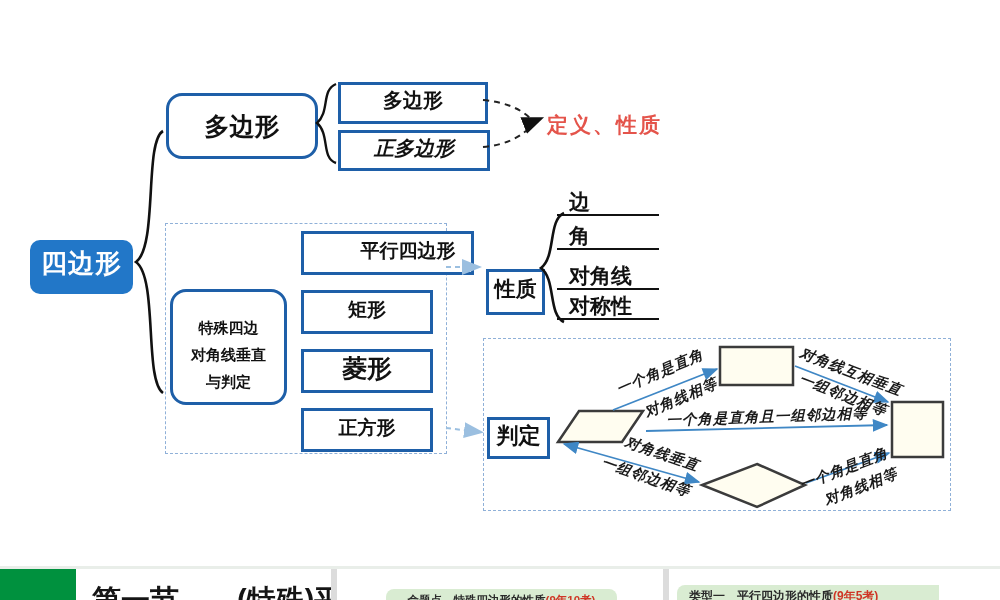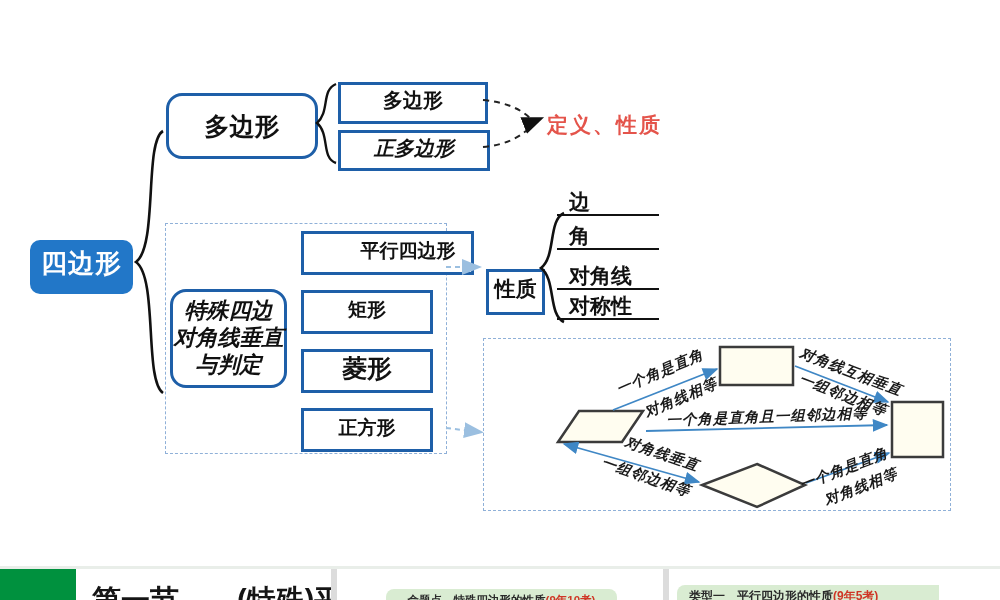--- a/index.html
+++ b/index.html
@@ -85,21 +85,21 @@
     <span>多边形</span>
   </div>
   <div class="blue-rect" style="left:338px;top:82px;width:144px;height:36px;font-size:20px;line-height:31px;">
     <span>多边形</span>
   </div>
   <div class="blue-rect" style="left:338px;top:130px;width:146px;height:35px;font-size:20px;line-height:30px;font-style:italic;">
     <span>正多边形</span>
   </div>
   <div class="red-label">定义、性质</div>
 
-  <div class="blue-round" style="left:170px;top:289px;width:111px;height:88px;font-size:22px;line-height:27px;padding-top:5px;font-family:'Liberation Sans','DejaVu Sans',sans-serif;font-style:italic;">
+  <div class="blue-round" style="left:170px;top:289px;width:111px;height:88px;font-size:15px;line-height:27px;padding-top:22px;font-family:'Liberation Sans','DejaVu Sans',sans-serif;">
     <span style="display:block;">特殊四边</span>
     <span style="display:block;">对角线垂直</span>
     <span style="display:block;">与判定</span>
   </div>
   <div class="blue-rect" style="left:301px;top:231px;width:126px;height:38px;font-size:19px;line-height:33px;padding-left:41px;">
     <span>平行四边形</span>
   </div>
   <div class="blue-rect" style="left:301px;top:290px;width:126px;height:38px;font-size:19px;line-height:33px;">
     <span>矩形</span>
   </div>
@@ -111,20 +111,23 @@
   </div>
 
   <div class="blue-rect" style="left:486px;top:248px;width:53px;height:40px;font-size:21px;line-height:35px;margin-top:21px;">
     <span>性质</span>
   </div>
   <div class="aspect" style="top:188px;">边</div>
   <div class="aspect" style="top:222px;">角</div>
   <div class="aspect" style="top:262px;">对角线</div>
   <div class="aspect" style="top:292px;">对称性</div>
 
+  <div class="blue-rect" style="left:487px;top:417px;width:57px;height:36px;font-size:22px;line-height:31px;">
+    <span>判定</span>
+  </div>
 
   <div class="edge-label" style="left:660px;top:372px;transform:translate(-50%,-50%) rotate(-23deg);">一个角是直角</div>
   <div class="edge-label" style="left:681px;top:398px;transform:translate(-50%,-50%) rotate(-23deg);">对角线相等</div>
   <div class="edge-label" style="left:851px;top:372px;transform:translate(-50%,-50%) rotate(21deg);">对角线互相垂直</div>
   <div class="edge-label" style="left:843px;top:395px;transform:translate(-50%,-50%) rotate(21deg);">一组邻边相等</div>
   <div class="edge-label" style="left:767px;top:417px;transform:translate(-50%,-50%) rotate(-2deg);">一个角是直角且一组邻边相等</div>
   <div class="edge-label" style="left:662px;top:454px;transform:translate(-50%,-50%) rotate(19deg);">对角线垂直</div>
   <div class="edge-label" style="left:646px;top:477px;transform:translate(-50%,-50%) rotate(19deg);">一组邻边相等</div>
   <div class="edge-label" style="left:844px;top:469px;transform:translate(-50%,-50%) rotate(-21deg);">一个角是直角</div>
   <div class="edge-label" style="left:861px;top:487px;transform:translate(-50%,-50%) rotate(-21deg);">对角线相等</div>

